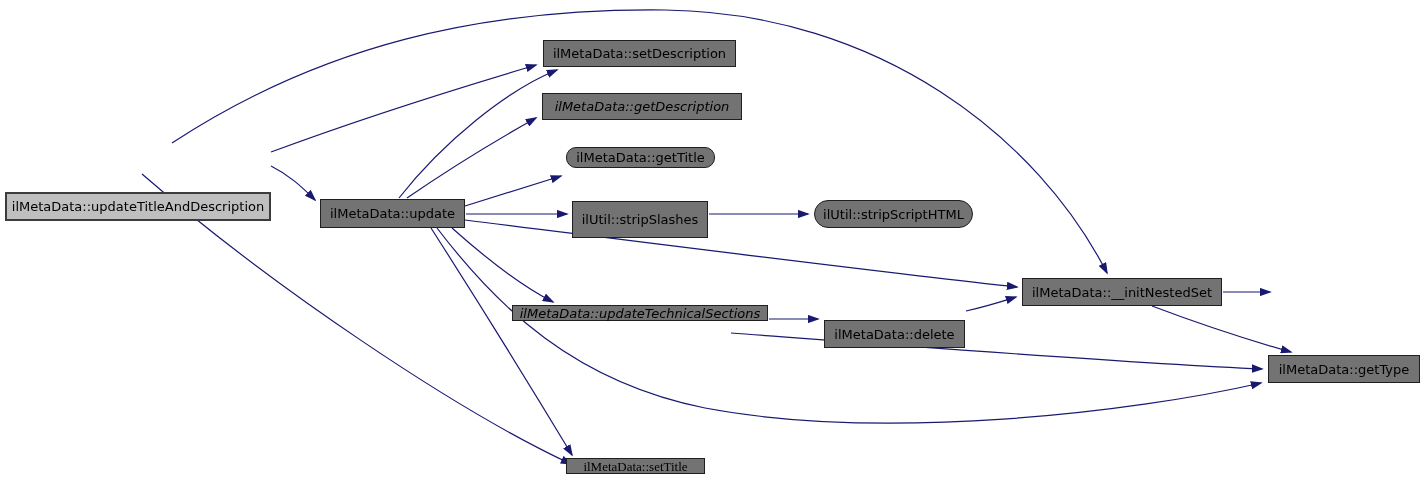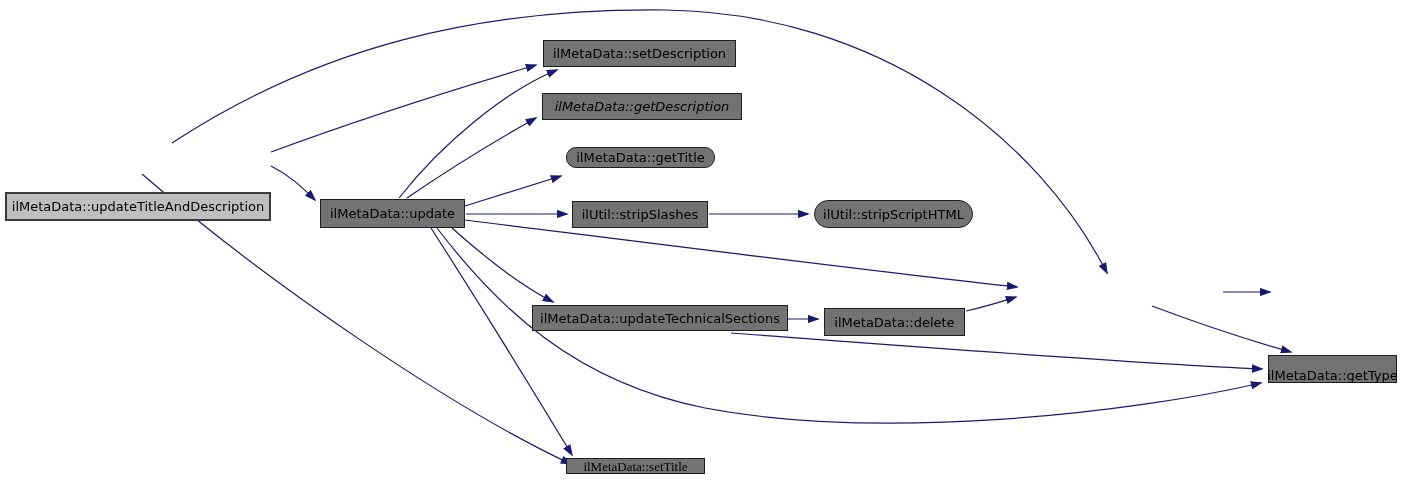--- a/index.html
+++ b/index.html
@@ -88,39 +88,42 @@
   </div>
 
   <div class="node" style="left:566px; top:147px; width:149px; height:21px;border-radius:10px;">
     <span>ilMetaData::getTitle</span>
   </div>
 
   <div class="node" style="left:320px; top:199px; width:145px; height:29px;">
     <span>ilMetaData::update</span>
   </div>
 
-  <div class="node" style="left:572px; top:201px; width:136px; height:27px;">
+  <div class="node" style="left:572px; top:201px; width:136px; height:37px;">
     <span>ilUtil::stripSlashes</span>
   </div>
 
   <div class="node" style="left:814px; top:200px; width:159px; height:28px;border-radius:14px;">
     <span>ilUtil::stripScriptHTML</span>
   </div>
 
-  <div class="node" style="left:532px; top:305px; width:256px; height:26px;">
+  <div class="node" style="left:512px; top:305px; width:256px; height:16px;font-style:italic;">
     <span>ilMetaData::updateTechnicalSections</span>
   </div>
 
-  <div class="node" style="left:824px; top:308px; width:141px; height:28px;">
+  <div class="node" style="left:824px; top:320px; width:141px; height:28px;">
     <span>ilMetaData::delete</span>
   </div>
 
+  <div class="node" style="left:1022px; top:278px; width:200px; height:28px;">
+    <span>ilMetaData::__initNestedSet</span>
+  </div>
 
 
-  <div class="node" style="left:1268px; top:355px; width:129px; height:28px;align-items:flex-end;">
+  <div class="node" style="left:1268px; top:355px; width:152px; height:28px;">
     <span>ilMetaData::getType</span>
   </div>
 
   <div class="node" style="left:566px; top:458px; width:139px; height:16px;font-family:Liberation Serif, serif;">
     <span>ilMetaData::setTitle</span>
   </div>
 
 </div>
 
 </body></html>

